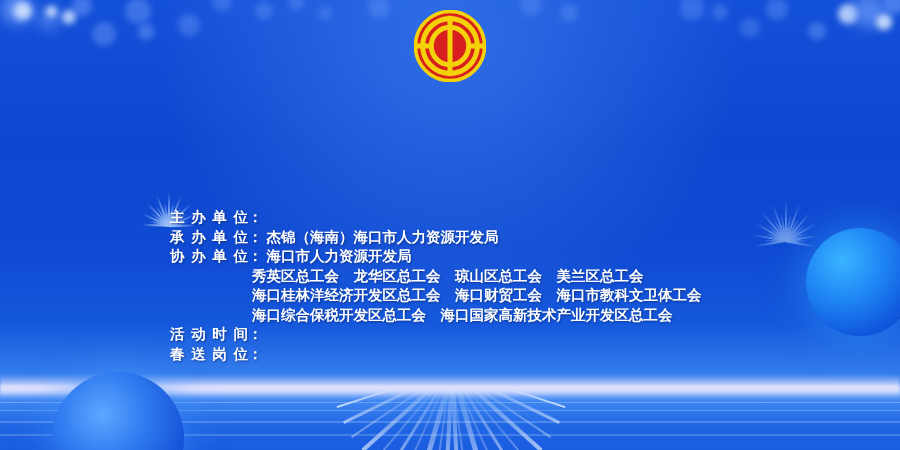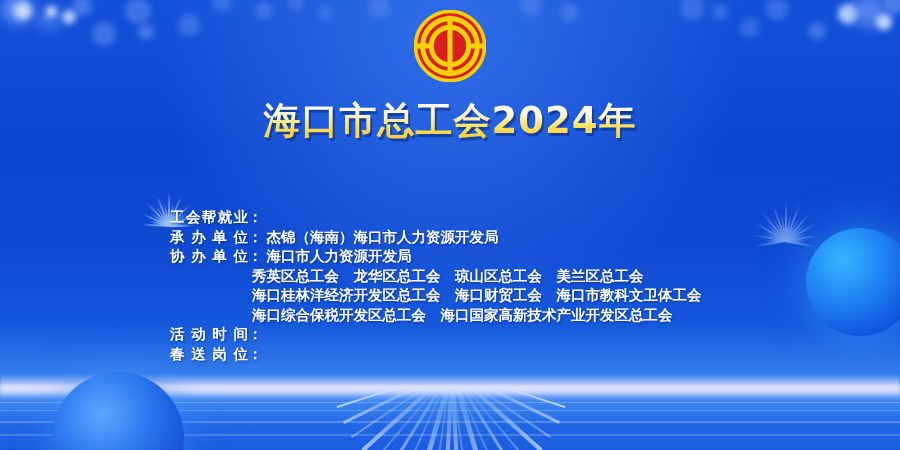--- a/index.html
+++ b/index.html
@@ -252,28 +252,27 @@
       <path d="M50 12 A38 38 0 0 1 50 88" fill="none" stroke="#f5d10a" stroke-width="7"></path>
       <path d="M50 12 A38 38 0 0 0 50 88" fill="none" stroke="#f5d10a" stroke-width="7"></path>
       <circle cx="50" cy="50" r="26" fill="none" stroke="#f5d10a" stroke-width="7"></circle>
       <rect x="46.5" y="8" width="7" height="84" fill="#f5d10a"></rect>
       <rect x="4" y="46.5" width="20" height="7" fill="#f5d10a"></rect>
       <rect x="76" y="46.5" width="20" height="7" fill="#f5d10a"></rect>
     </svg>
   </div>
 
   <div id="title-block">
-    <div class="title-line" id="title-line-1">海口市总工会2024年</div>
   </div>
 
   <div id="info-block">
     <div class="info-rows">
 
       <div class="row">
-        <span class="lbl">工会帮就业</span>
+        <span class="lbl">主办单位</span>
         <span class="colon">：</span>
       </div>
 
       <div class="row">
         <span class="lbl">承办单位</span>
         <span class="colon">：</span>
         <span class="val">杰锦（海南）海口市人力资源开发局</span>
       </div>
 
       <div class="row">

